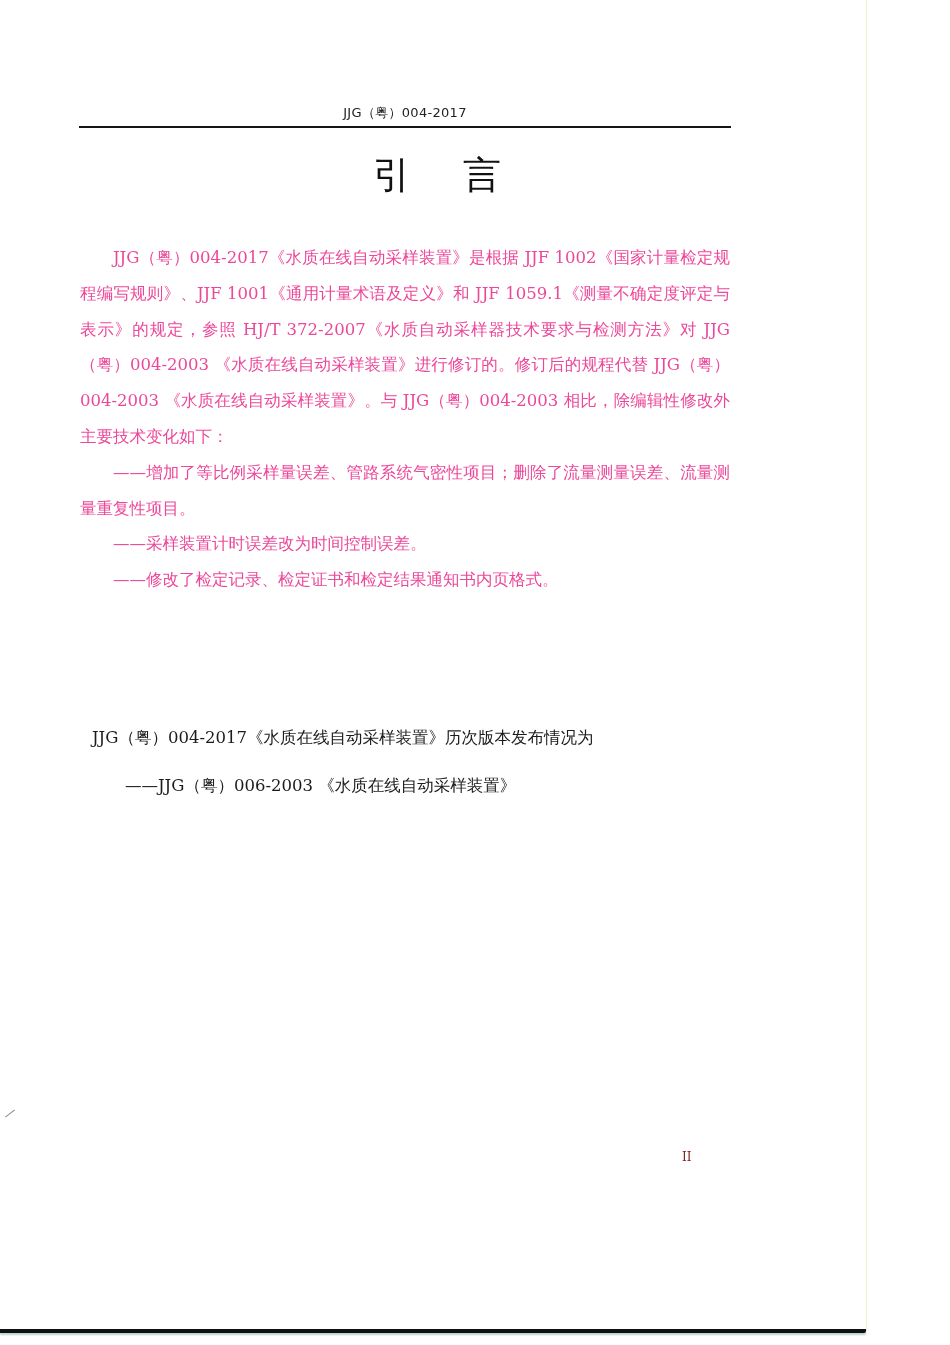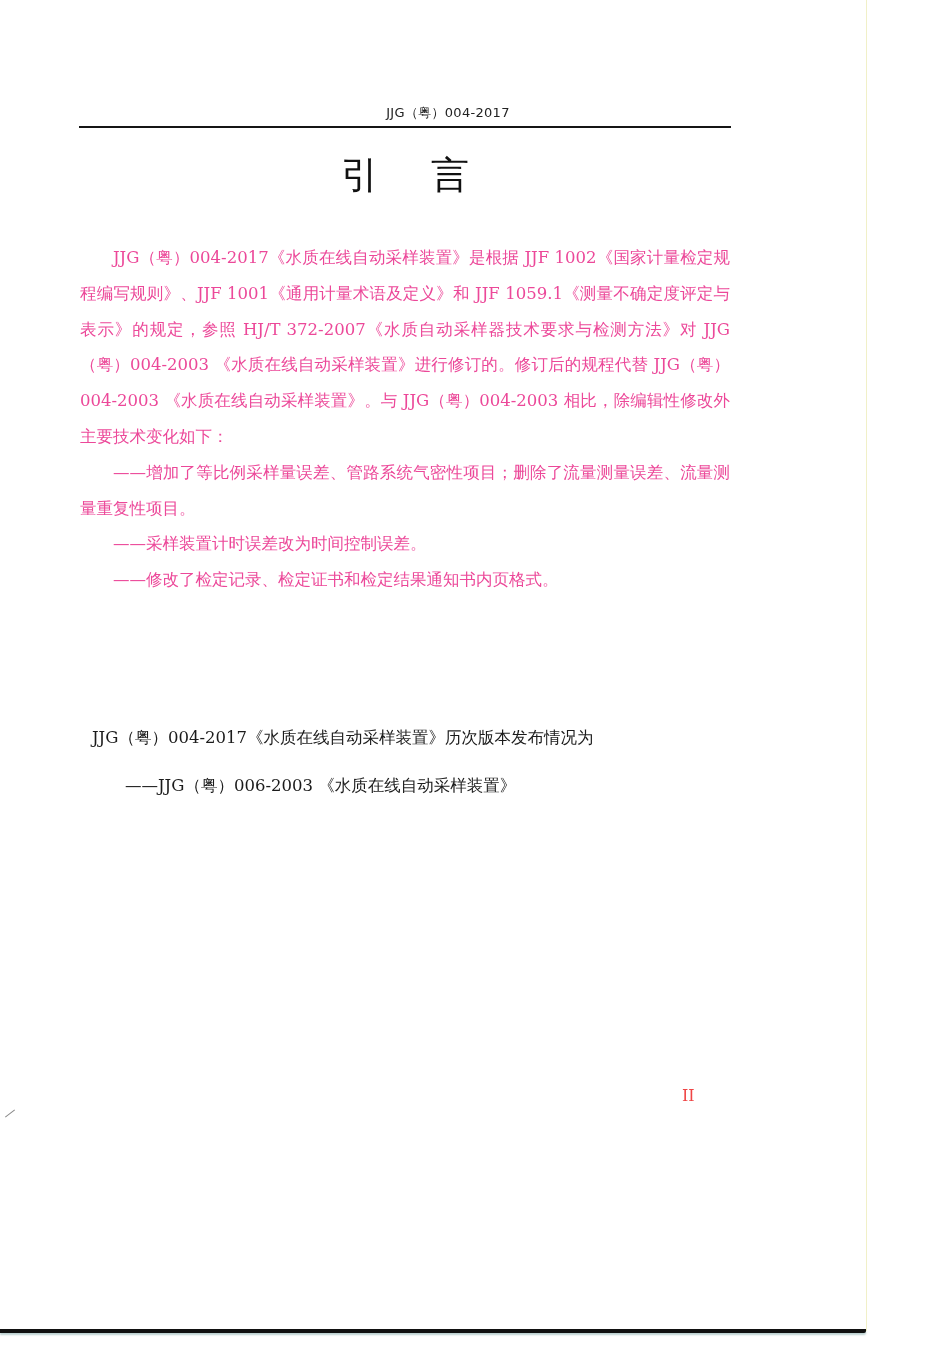--- a/index.html
+++ b/index.html
@@ -37,21 +37,20 @@
   .header-code {
     position: absolute;
     left: 0;
     width: 810px;
     top: 104px;
     text-align: center;
     font-family: "DejaVu Sans", "Liberation Sans", sans-serif;
     font-size: 13px;
     letter-spacing: 0.3px;
     color: #222;
-    margin-left: 43px;
   }
   .header-rule {
     position: absolute;
     left: 79px;
     top: 126px;
     width: 652px;
     height: 2px;
     background: #151515;
   }
   .title {
@@ -59,20 +58,21 @@
     left: 0;
     width: 810px;
     top: 150px;
     text-align: center;
     font-family: "DejaVu Sans", "Liberation Sans", sans-serif;
     font-size: 38px;
     font-weight: normal;
     letter-spacing: 52px;
     text-indent: 52px;
     color: #111;
+    padding-left: 32px;
   }
   .body-text {
     position: absolute;
     left: 80px;
     width: 650px;
     top: 240px;
     font-size: 16.5px;
     line-height: 35.8px;
     text-align: justify;
     text-align-last: left;
@@ -92,24 +92,24 @@
     font-size: 16.5px;
     line-height: 36px;
     color: #1b1b1b;
   }
   .history p {
     margin: 12px;
   }
   .page-number {
     position: absolute;
     left: 682px;
-    top: 1086px;
+    top: 1150px;
     font-family: "DejaVu Serif", "Liberation Serif", serif;
-    font-size: 16px;
-    color: #ef4444;
+    font-size: 12px;
+    color: #7f1d1d;
   }
   .scan-mark {
     position: absolute;
     left: 4px;
     top: 1113px;
     width: 12px;
     height: 1px;
     background: #888;
     transform: rotate(-38deg);
   }

